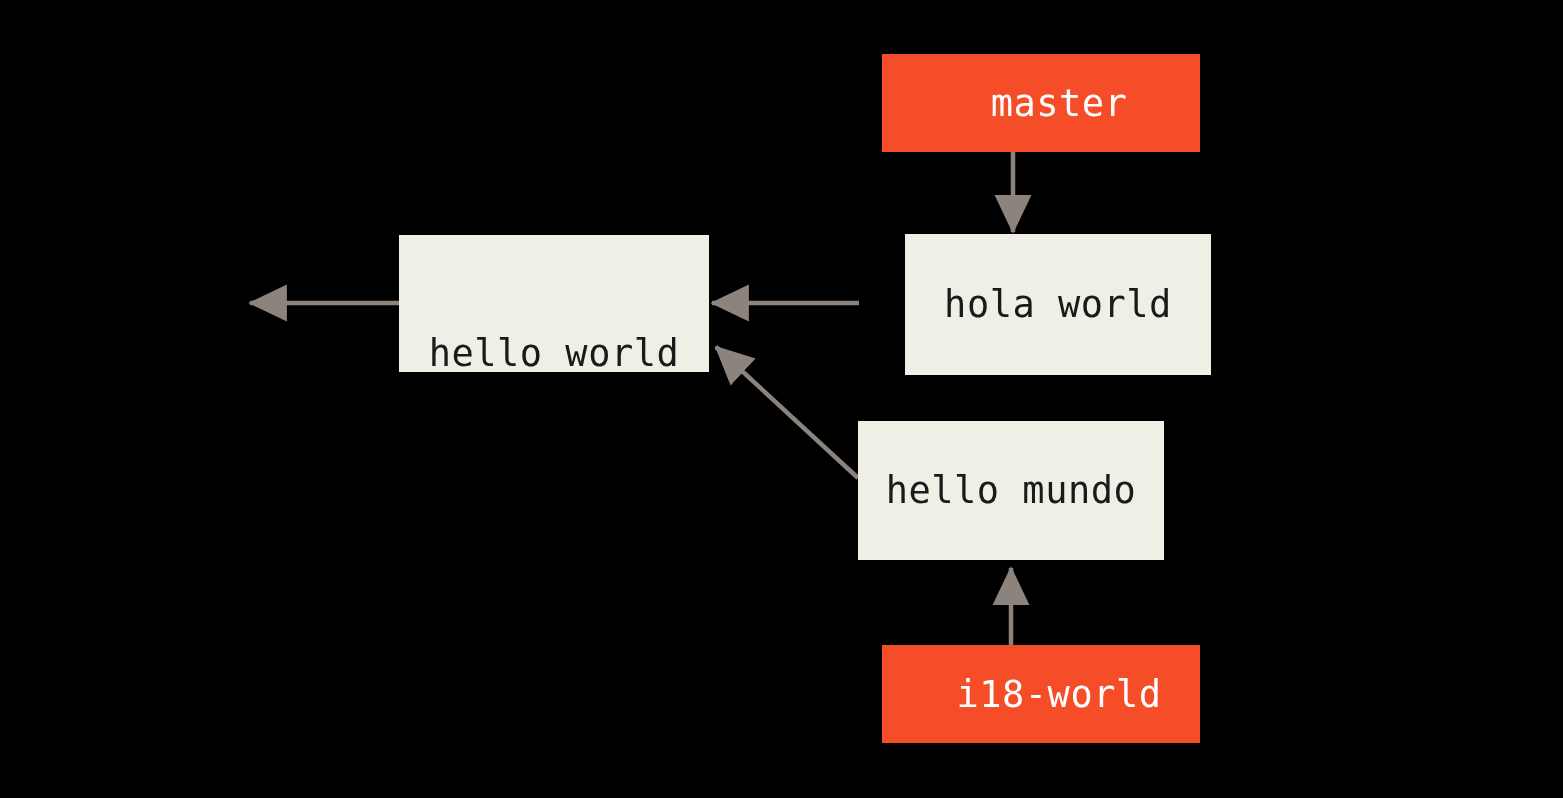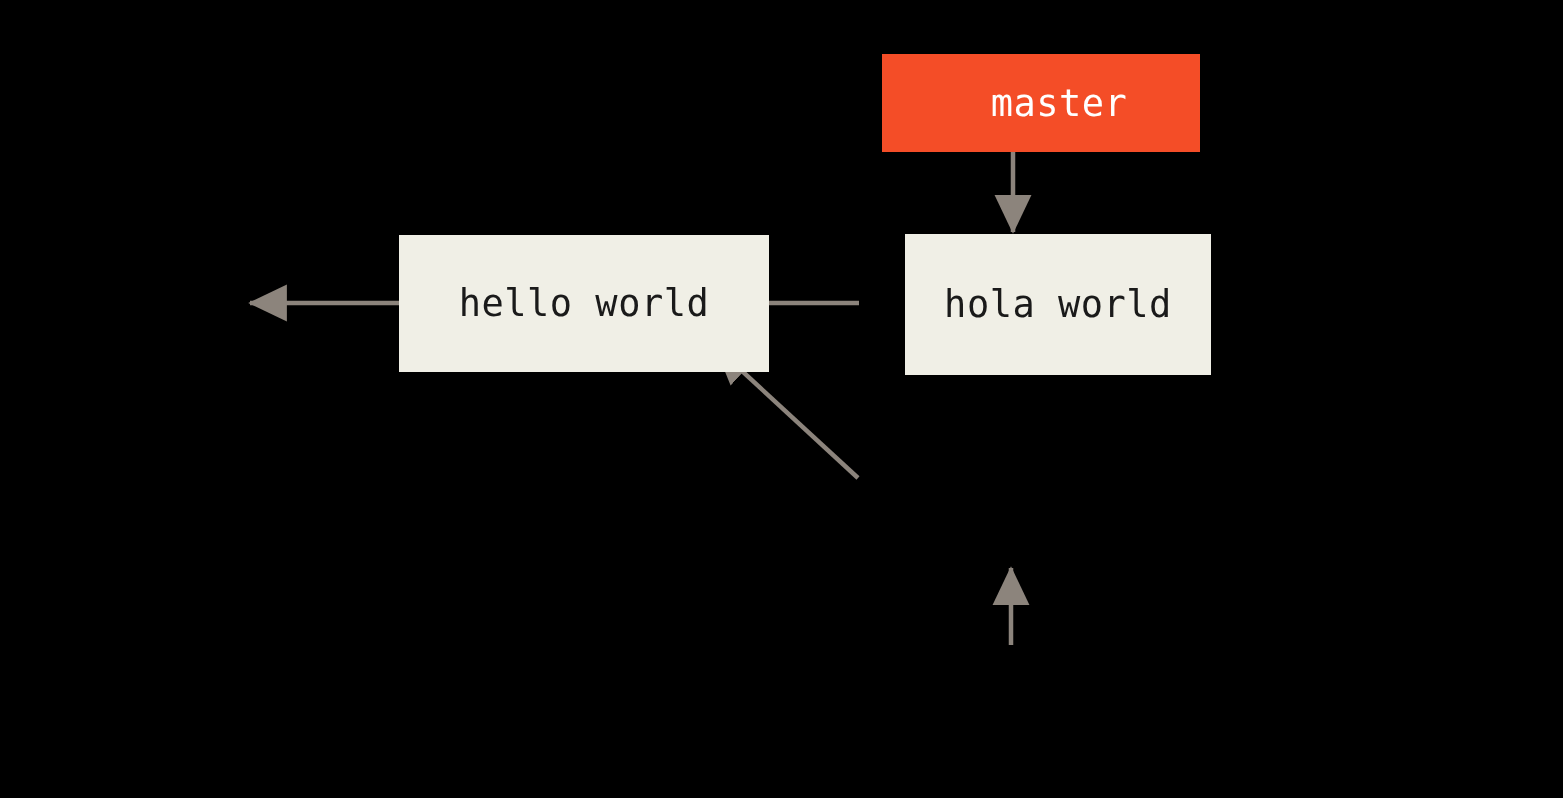--- a/index.html
+++ b/index.html
@@ -71,23 +71,29 @@
 
     <line x1="858" y1="478" x2="716" y2="347" stroke="#8c847c" stroke-width="4.5" marker-end="url(#arrowhead)"></line>
 
     <line x1="1011" y1="645" x2="1011" y2="568" stroke="#8c847c" stroke-width="4.5" marker-end="url(#arrowhead)"></line>
   </svg>
 
   <div class="node node-branch" style="left:882px; top:54px; width:318px; height:98px;">
     <span class="node-label">master</span>
   </div>
 
-  <div class="node node-commit" style="left:399px; top:235px; width:370px; height:137px;">
+  <div class="node node-commit" style="left:399px; top:235px; width:310px; height:137px;align-items:flex-end;">
     <span class="node-label">hello world</span>
   </div>
 
   <div class="node node-commit" style="left:861px; top:234px; width:306px; height:141px;margin-left:44px;">
     <span class="node-label">hola world</span>
   </div>
 
+  <div class="node node-commit" style="left:858px; top:421px; width:306px; height:139px;">
+    <span class="node-label">hello mundo</span>
+  </div>
 
+  <div class="node node-branch" style="left:882px; top:645px; width:318px; height:98px;">
+    <span class="node-label">i18-world</span>
+  </div>
 
 </div>
 
 </body></html>

